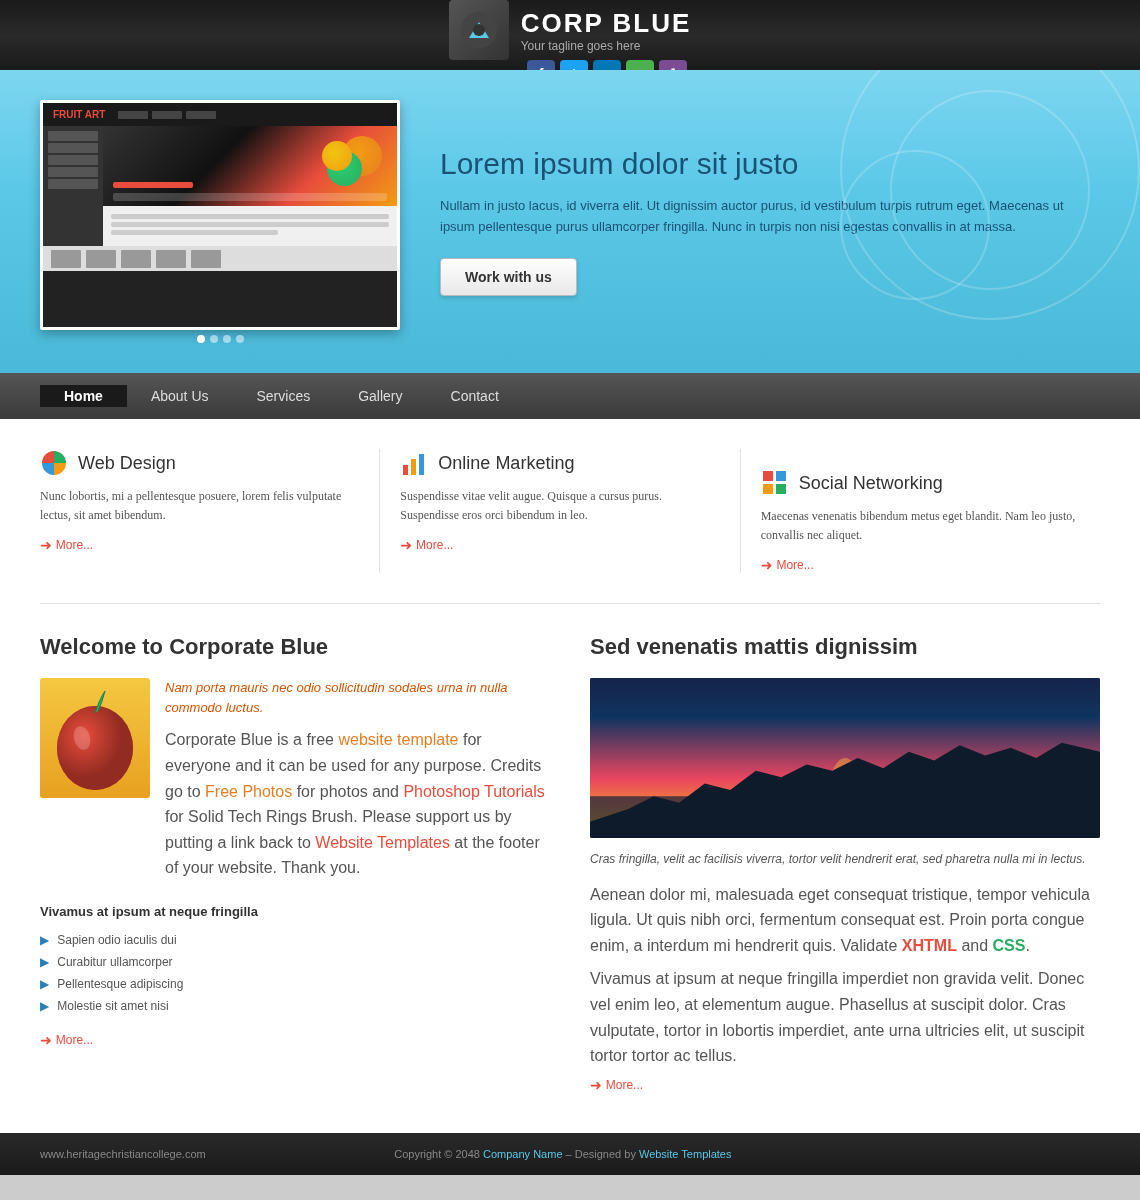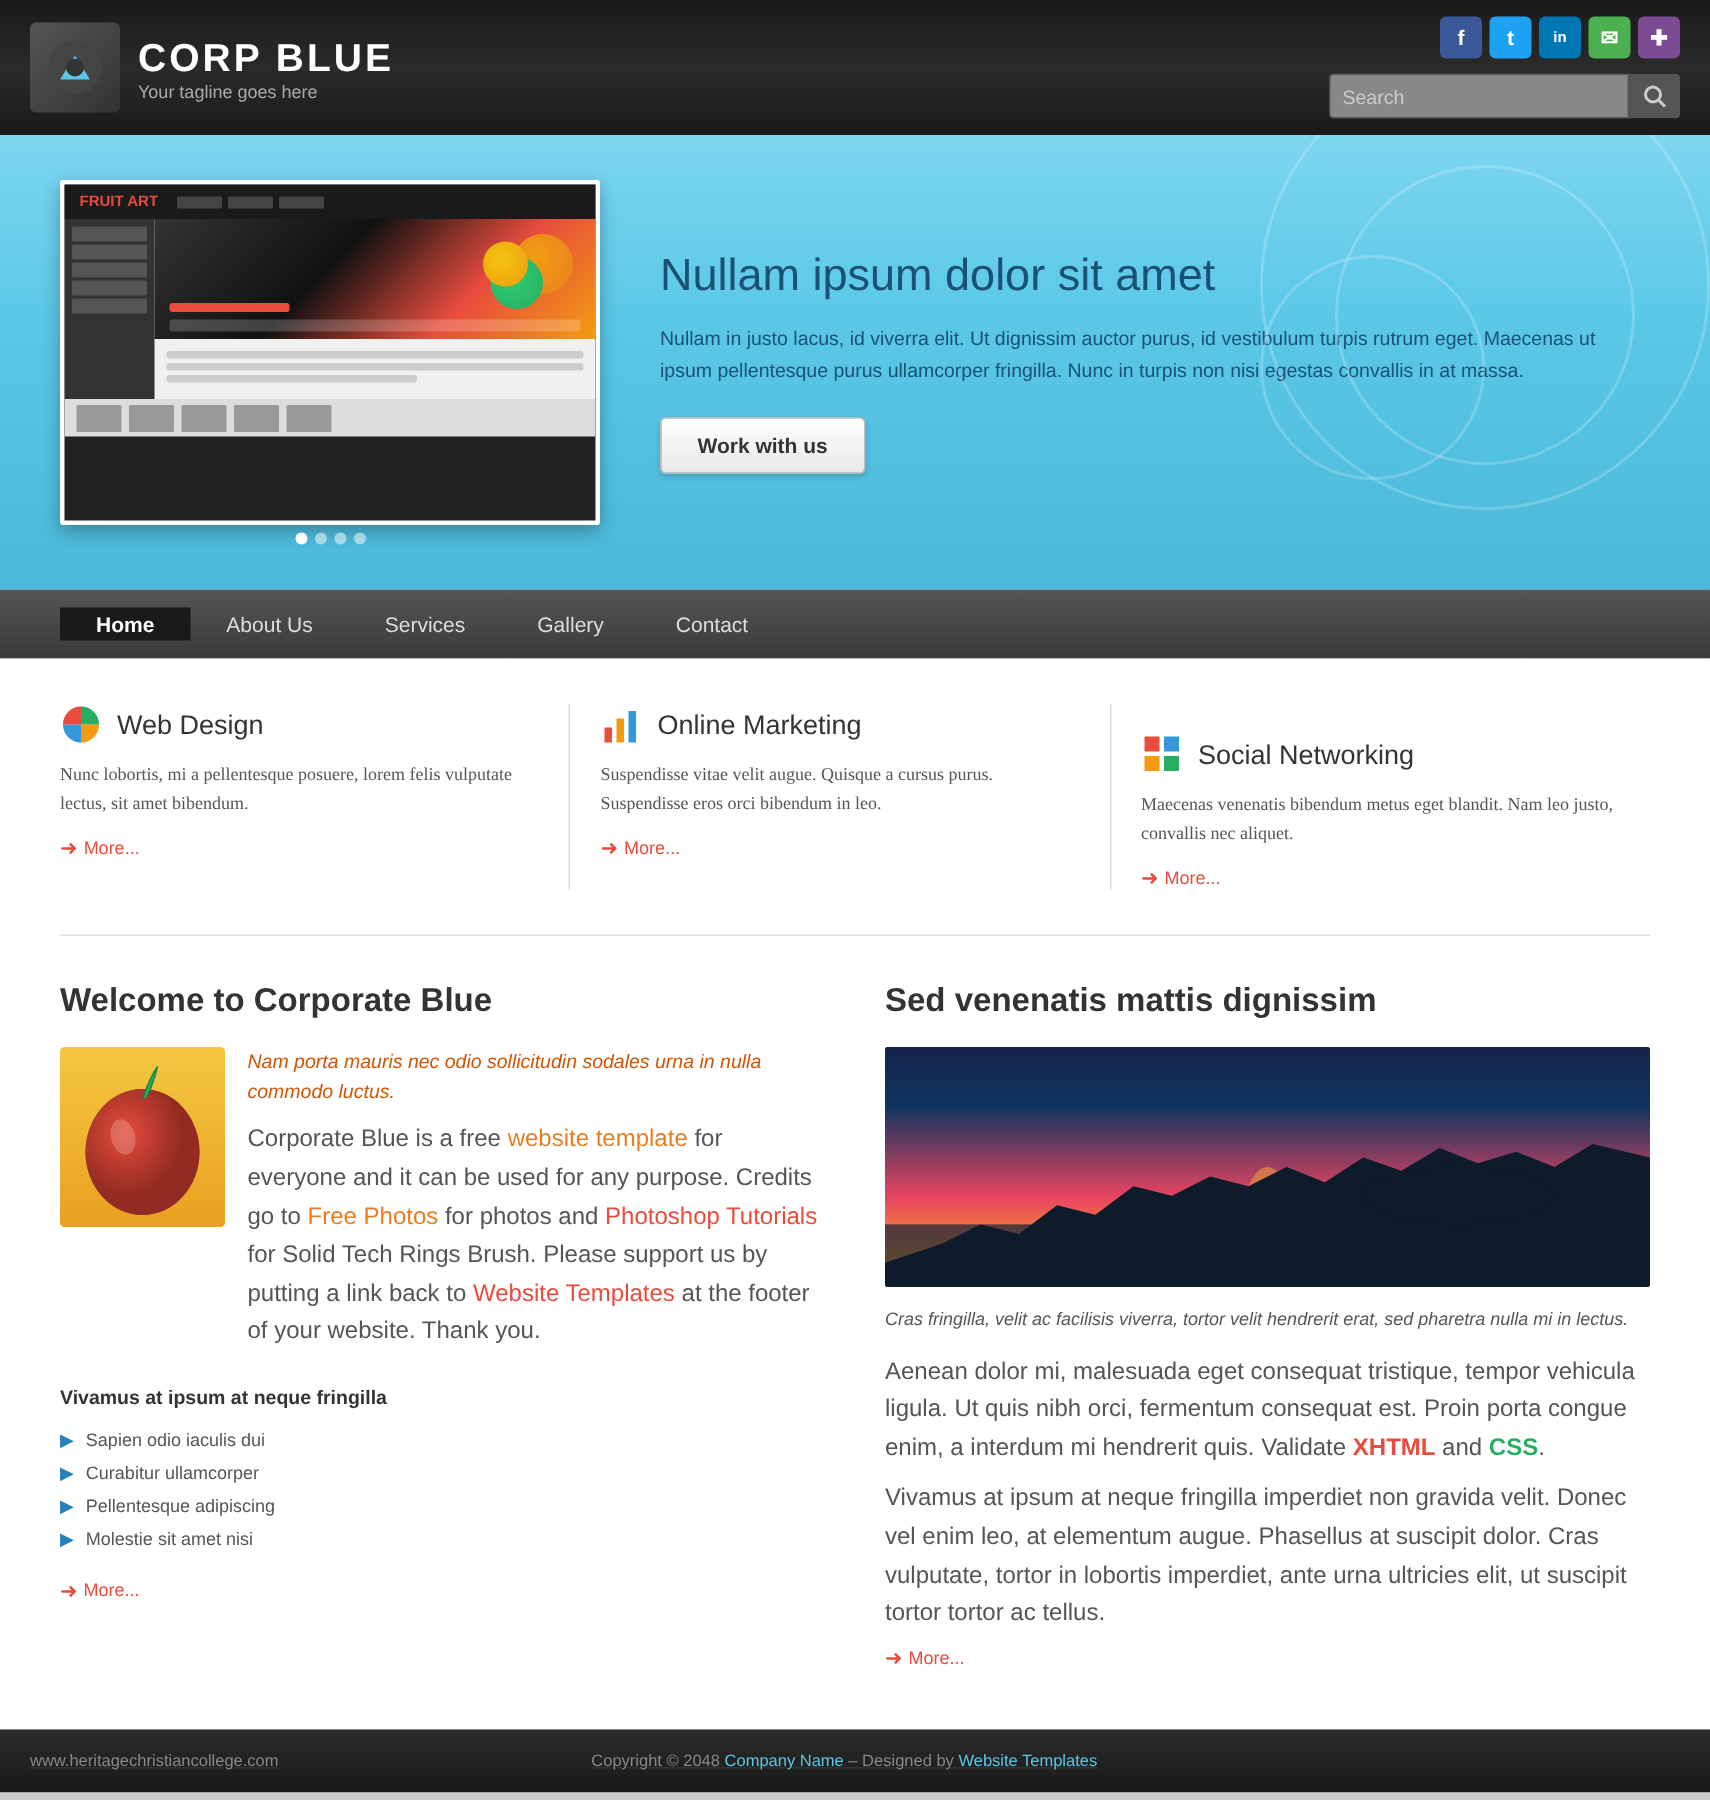--- a/index.html
+++ b/index.html
@@ -1,26 +1,27 @@
 <!DOCTYPE html>
 <html><head>
   <meta charset="utf-8">
   <style>
     * { margin: 0; padding: 0; box-sizing: border-box; }
     body { font-family: Arial, sans-serif; font-size: 13px; color: #333; background: #ccc; width: 1140px; }
     
     
     #header {
       background: linear-gradient(180deg, #1a1a1a 0%, #2a2a2a 50%, #1a1a1a 100%);
-      height: 90px;
-      display: flex;
-      align-items: center;
-      justify-content: space-between;
+      height: 70px;
+      display: flex;
+      align-items: center;
+      justify-content: flex-start;
       padding: 0 20px;
       position: relative;
+      flex-direction: column;
     }
     .logo-area {
       display: flex;
       align-items: center;
       gap: 12px;
     }
     .logo-icon {
       width: 60px;
       height: 60px;
       background: linear-gradient(135deg, #555 0%, #333 100%);
@@ -377,25 +378,24 @@
       font-size: 12px;
       line-height: 1.6;
       margin-bottom: 12px;
     }
     .xhtml-link { color: #e74c3c; font-weight: bold; }
     .css-link { color: #27ae60; font-weight: bold; }
 
     
     #footer {
       background: linear-gradient(180deg, #2a2a2a 0%, #1a1a1a 100%);
-      padding: 15px 20px;
+      padding: 15px 40px;
       display: flex;
       justify-content: space-between;
       align-items: center;
-      text-decoration: underline;
     }
     .footer-left {
       color: #888;
       font-size: 11px;
     }
     .footer-center {
       color: #888;
       font-size: 11px;
       text-align: center;
     }
@@ -491,21 +491,21 @@
     </div>
     <div class="hero-dots">
       <div class="hero-dot active"></div>
       <div class="hero-dot"></div>
       <div class="hero-dot"></div>
       <div class="hero-dot"></div>
     </div>
   </div>
 
   <div class="hero-content">
-    <h1 class="hero-title">Nullam ipsum dolor sit amet</h1>
+    <h1 class="hero-title">Lorem ipsum dolor sit justo</h1>
     <p class="hero-text">Nullam in justo lacus, id viverra elit. Ut dignissim auctor purus, id vestibulum turpis rutrum eget. Maecenas ut ipsum pellentesque purus ullamcorper fringilla. Nunc in turpis non nisi egestas convallis in at massa.</p>
     <a class="hero-btn">Work with us</a>
   </div>
 </div>
 
 <div id="nav">
   <div class="nav-item active">Home</div>
   <div class="nav-item">About Us</div>
   <div class="nav-item">Services</div>
   <div class="nav-item">Gallery</div>

